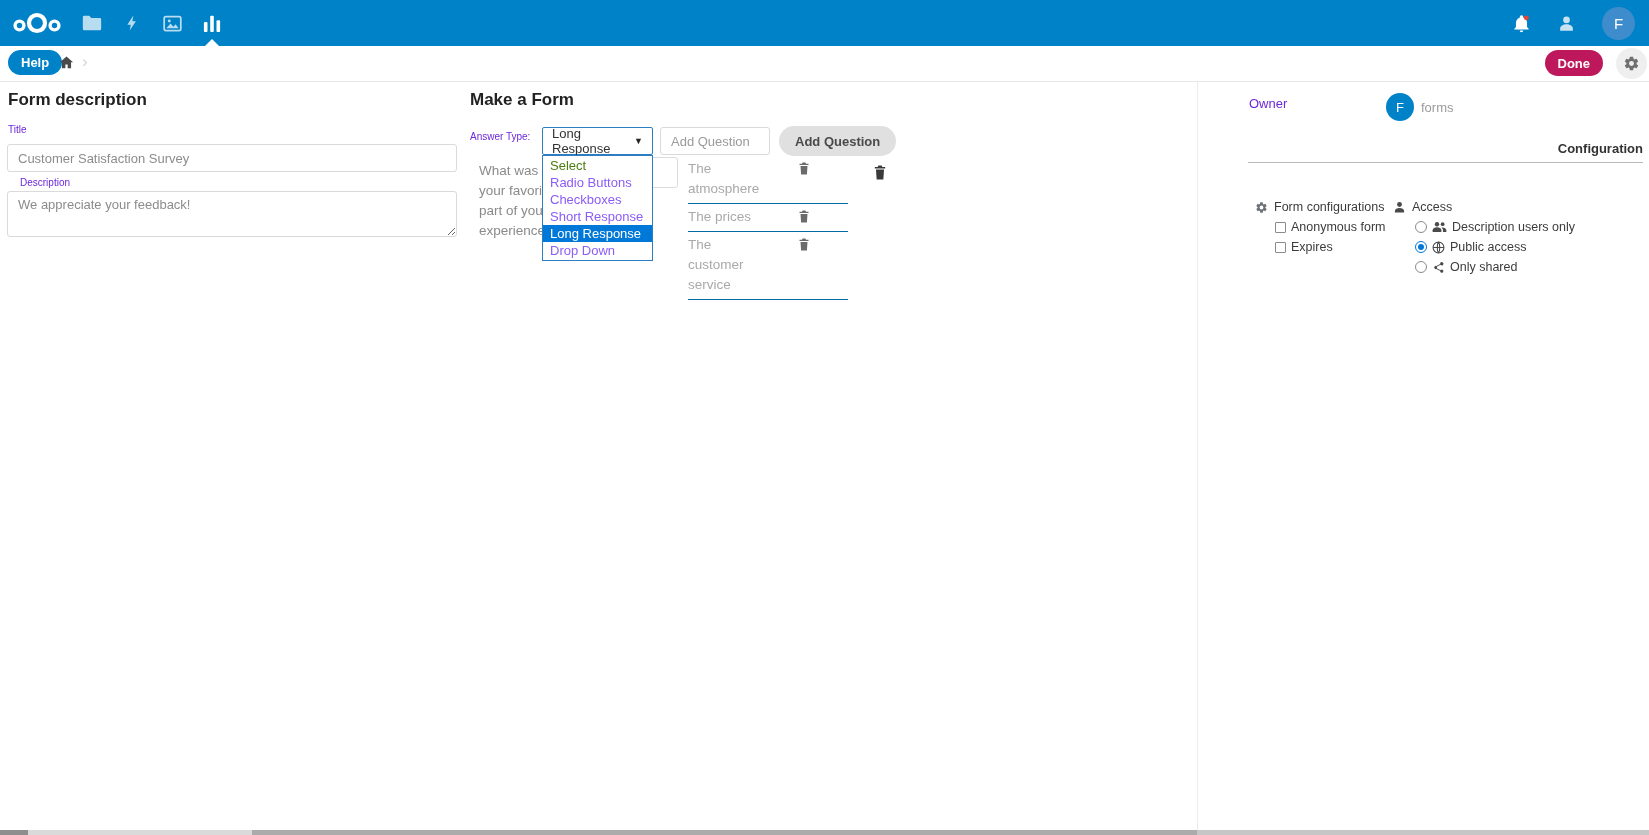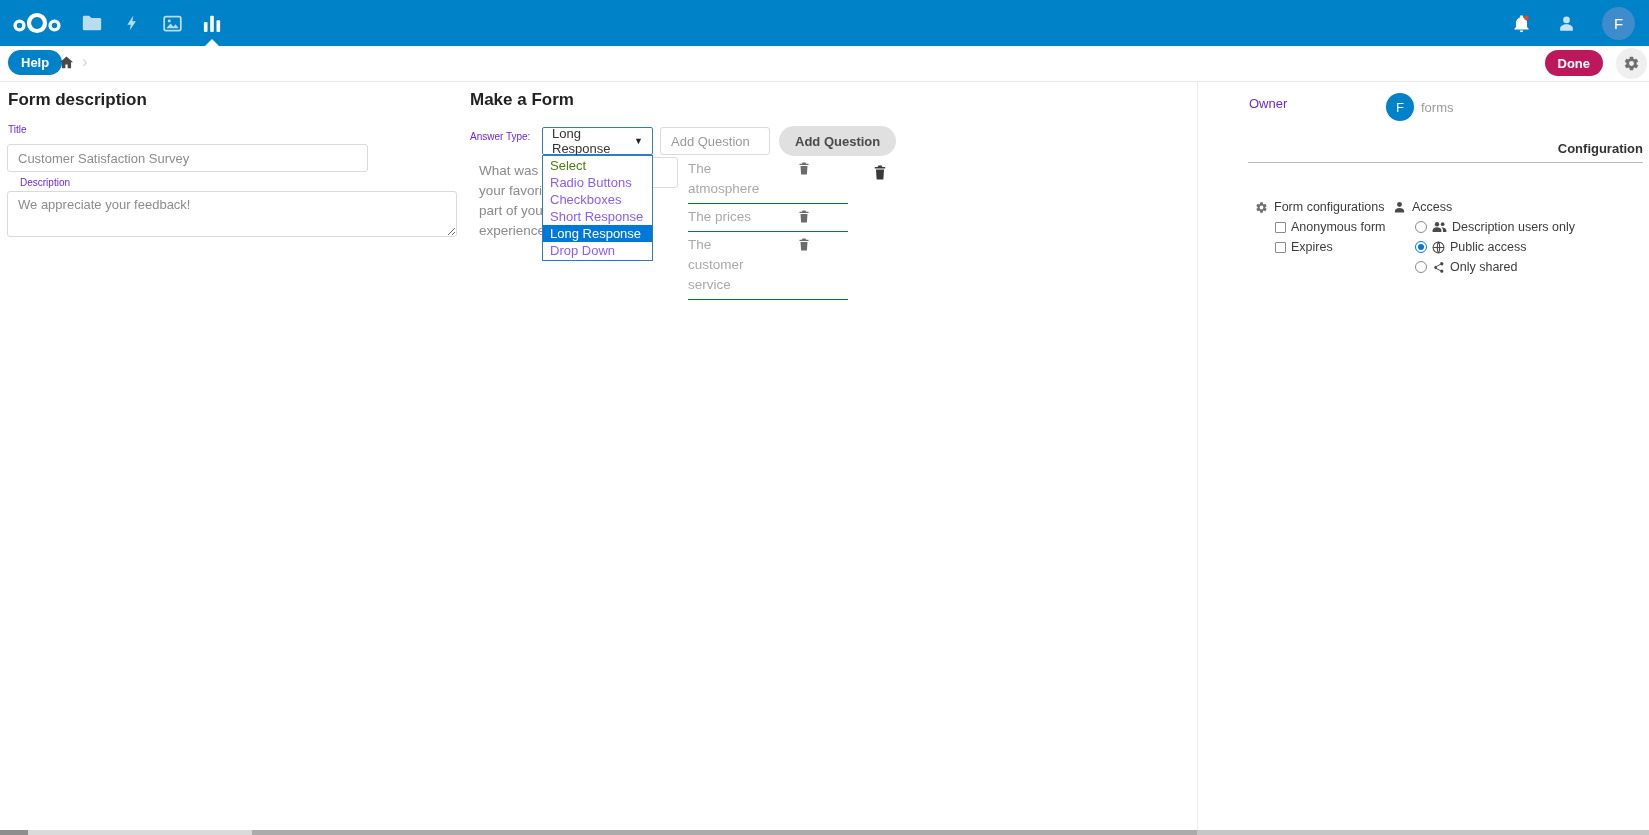--- a/index.html
+++ b/index.html
@@ -34,21 +34,21 @@
 
   
   .h2 { position:absolute; font-size:17px; font-weight:bold; color:#222; }
   .fd-heading { left:8px; top:90px; }
   .mf-heading { left:470px; top:90px; }
   .lbl { position:absolute; font-size:10px; color:#6d28d9; }
   .title-lbl { left:8px; top:124px; }
   .desc-lbl  { left:20px; top:177px; }
   .txt-input { position:absolute; border:1px solid #dadada; border-radius:3px; font-size:13px; color:#8c8c8c;
     padding:0 10px; font-family:inherit; background:#fff; }
-  .title-input { left:7px; top:144px; width:361px; height:28px; }
+  .title-input { left:7px; top:144px; width:450px; height:28px; }
   .desc-area { position:absolute; left:7px; top:191px; width:450px; height:46px; border:1px solid #dadada; border-radius:3px;
     font-size:13px; color:#8c8c8c; padding:5px 10px; font-family:inherit; resize:both; }
 
   
   .at-lbl { left:470px; top:131px; }
   .select-box { position:absolute; left:542px; top:127px; width:111px; height:28px; border:1px solid #2d7dc3;
     border-radius:2px; background:#fff; font-size:13px; color:#333; display:flex; align-items:center;
     padding:0 9px; cursor:pointer; }
   .select-box .arrow { margin-left:auto; font-size:9px; color:#222; }
   .aq-input { left:660px; top:127px; width:110px; height:28px; }

